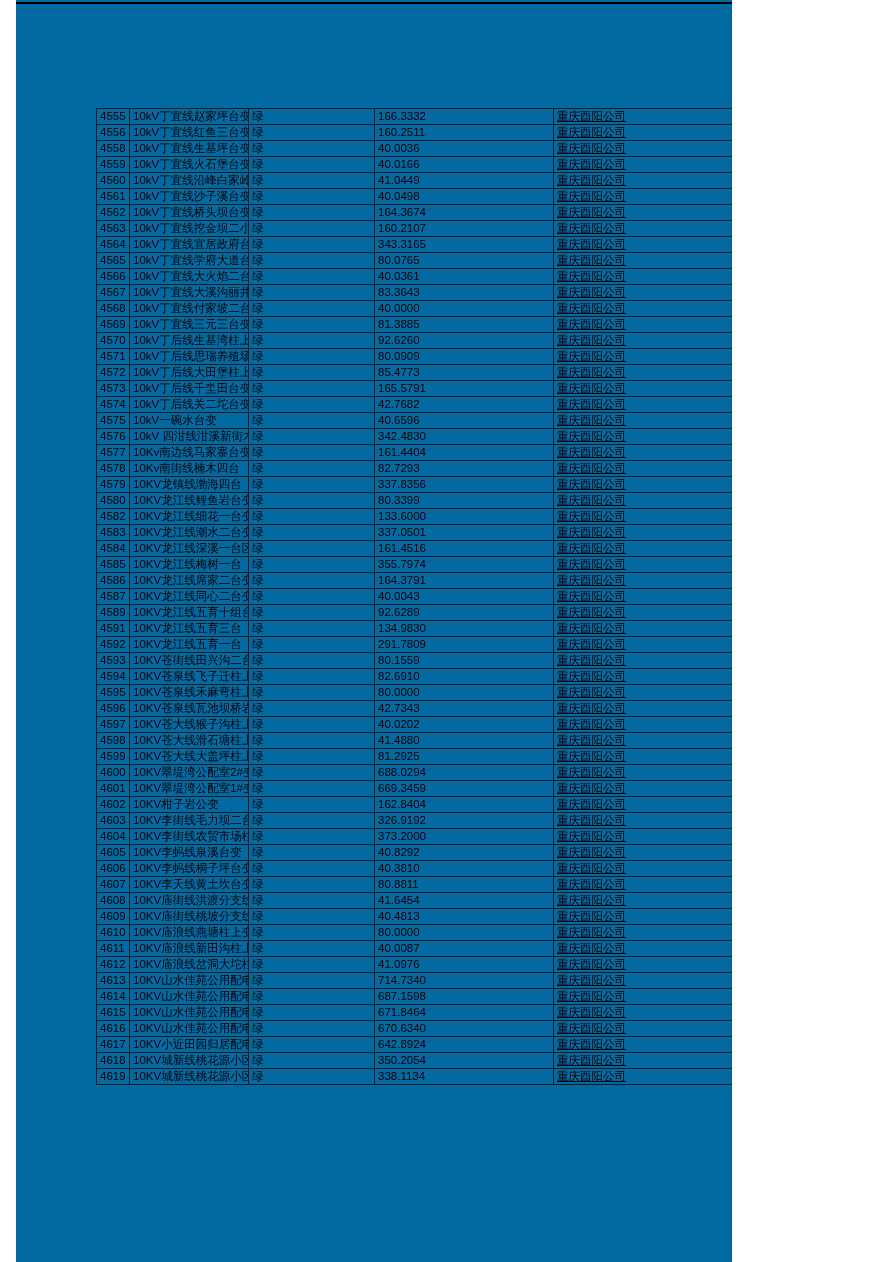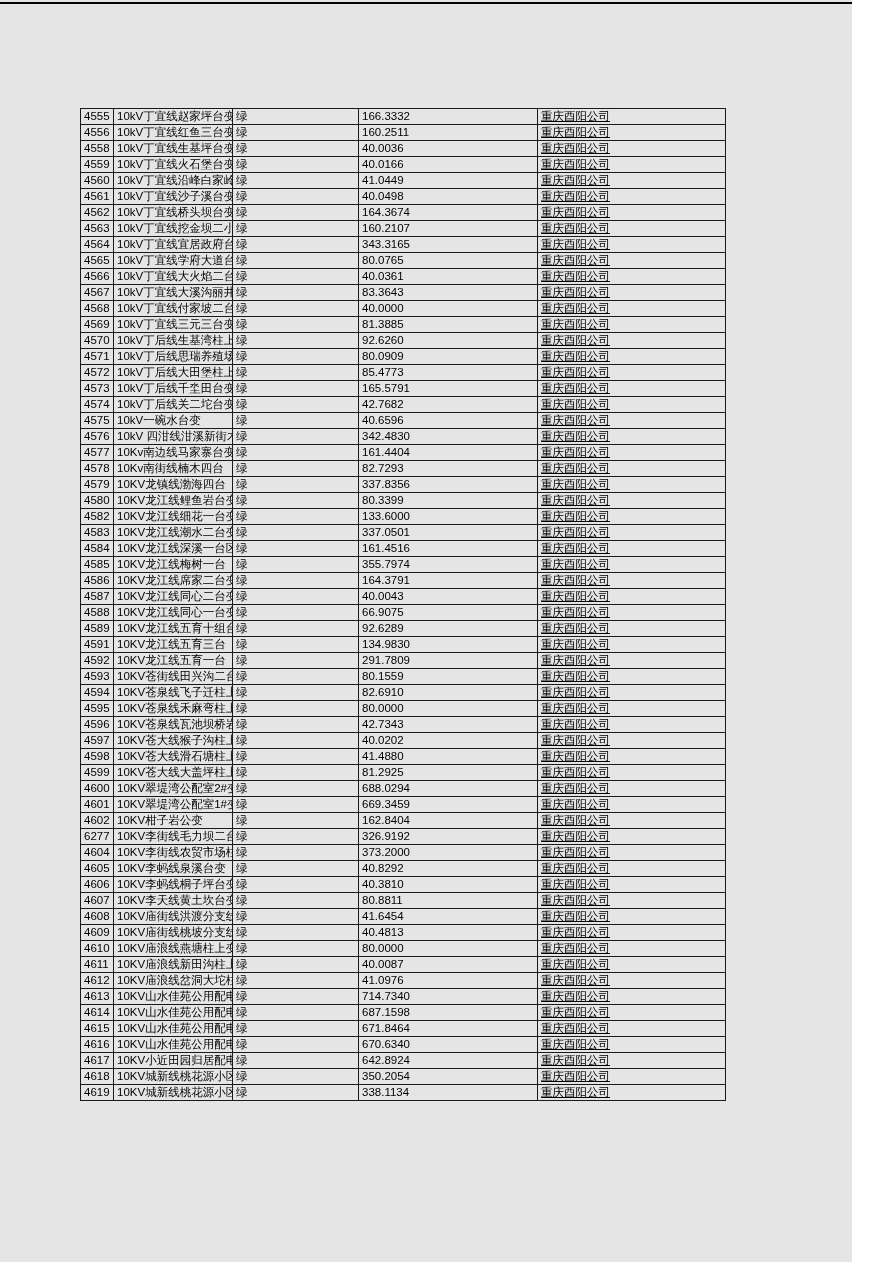--- a/index.html
+++ b/index.html
@@ -3,24 +3,25 @@
 <meta charset="utf-8">
 <style>
   html, body {
     margin: 0;
     padding: 0;
     background: #ffffff;
     font-family: "Liberation Sans", "DejaVu Sans", sans-serif;
   }
   .page {
     position: relative;
-    width: 852px;
+    width: 716px;
     height: 1262px;
-    background: #e5e5e5;
+    background: #0369a1;
     overflow: hidden;
+    margin-left: 16px;
   }
   .top-line {
     position: absolute;
     left: 0;
     top: 2px;
     width: 892px;
     height: 2px;
     background: #000000;
   }
   .sheet-table {
@@ -279,27 +280,20 @@
           <td><span class="company-link">重庆酉阳公司</span></td>
         </tr>
         <tr>
           <td>4587</td>
           <td>10KV龙江线同心二台变</td>
           <td>绿</td>
           <td>40.0043</td>
           <td><span class="company-link">重庆酉阳公司</span></td>
         </tr>
         <tr>
-          <td>4588</td>
-          <td>10KV龙江线同心一台变</td>
-          <td>绿</td>
-          <td>66.9075</td>
-          <td><span class="company-link">重庆酉阳公司</span></td>
-        </tr>
-        <tr>
           <td>4589</td>
           <td>10KV龙江线五育十组台变</td>
           <td>绿</td>
           <td>92.6289</td>
           <td><span class="company-link">重庆酉阳公司</span></td>
         </tr>
         <tr>
           <td>4591</td>
           <td>10KV龙江线五育三台</td>
           <td>绿</td>
@@ -377,21 +371,21 @@
           <td><span class="company-link">重庆酉阳公司</span></td>
         </tr>
         <tr>
           <td>4602</td>
           <td>10KV柑子岩公变</td>
           <td>绿</td>
           <td>162.8404</td>
           <td><span class="company-link">重庆酉阳公司</span></td>
         </tr>
         <tr>
-          <td>6277</td>
+          <td>4603</td>
           <td>10KV李街线毛力坝二台</td>
           <td>绿</td>
           <td>326.9192</td>
           <td><span class="company-link">重庆酉阳公司</span></td>
         </tr>
         <tr>
           <td>4604</td>
           <td>10KV李街线农贸市场柱上</td>
           <td>绿</td>
           <td>373.2000</td>

